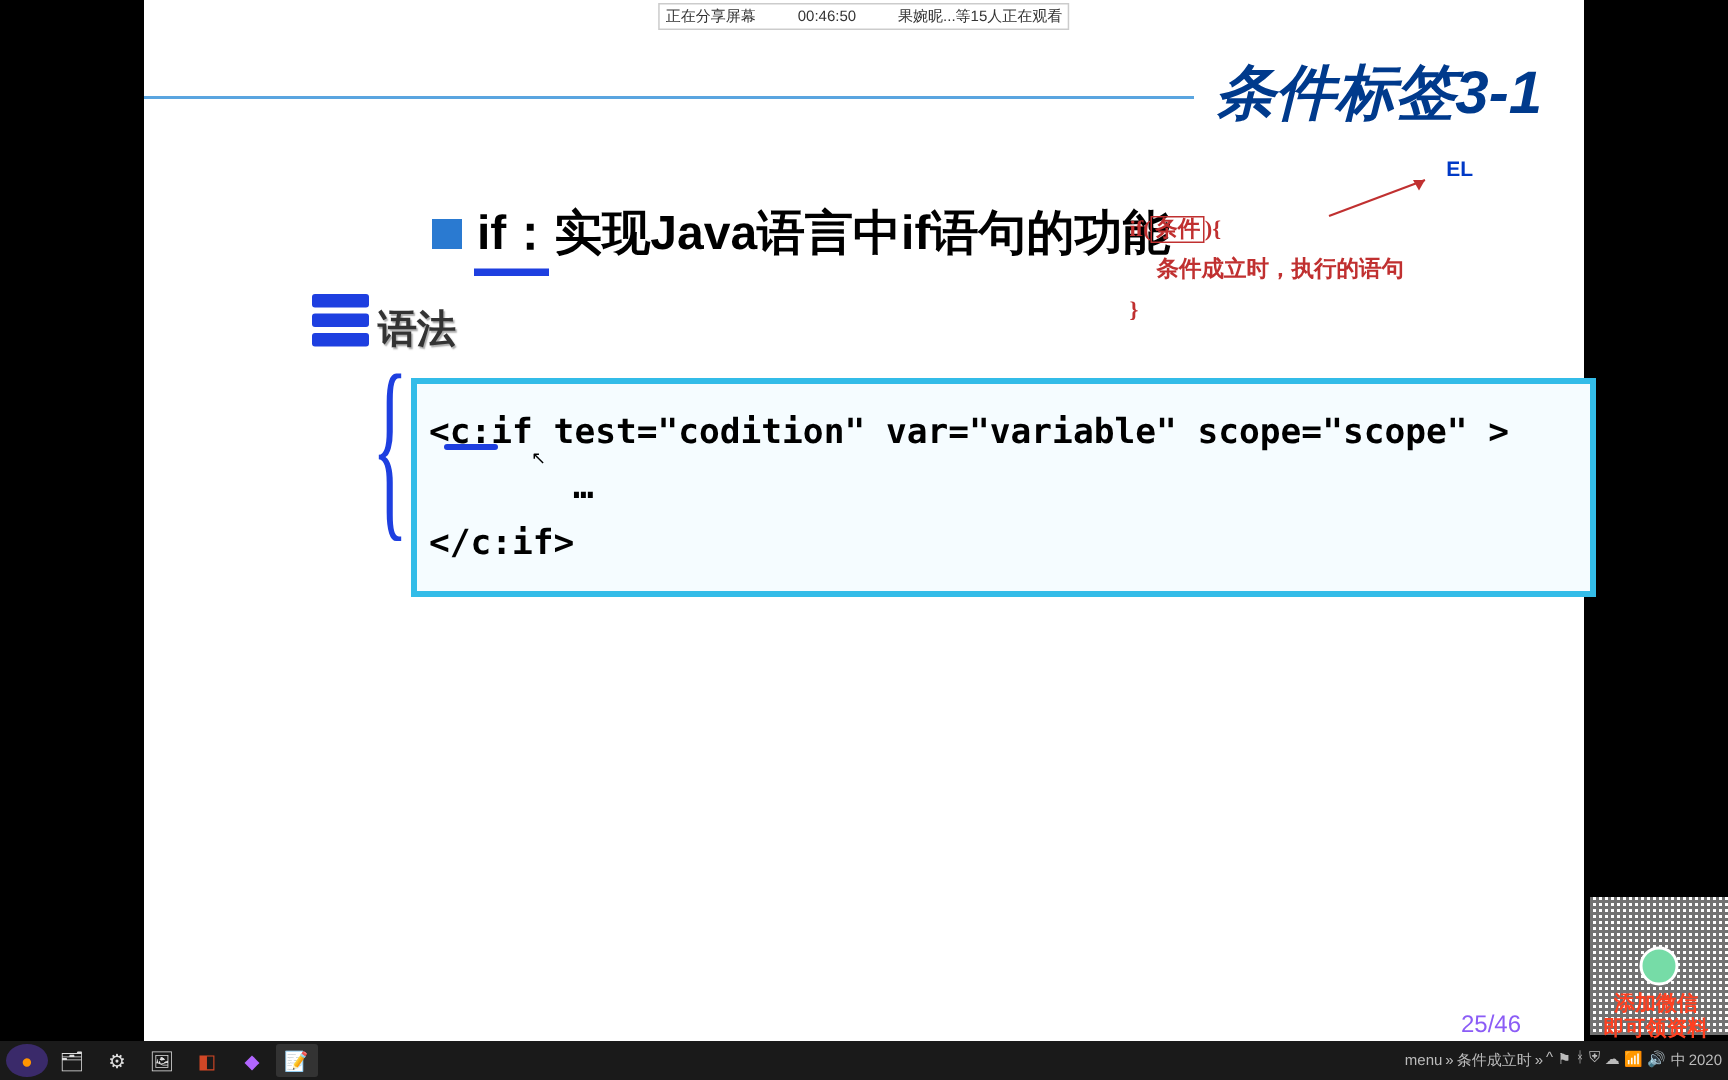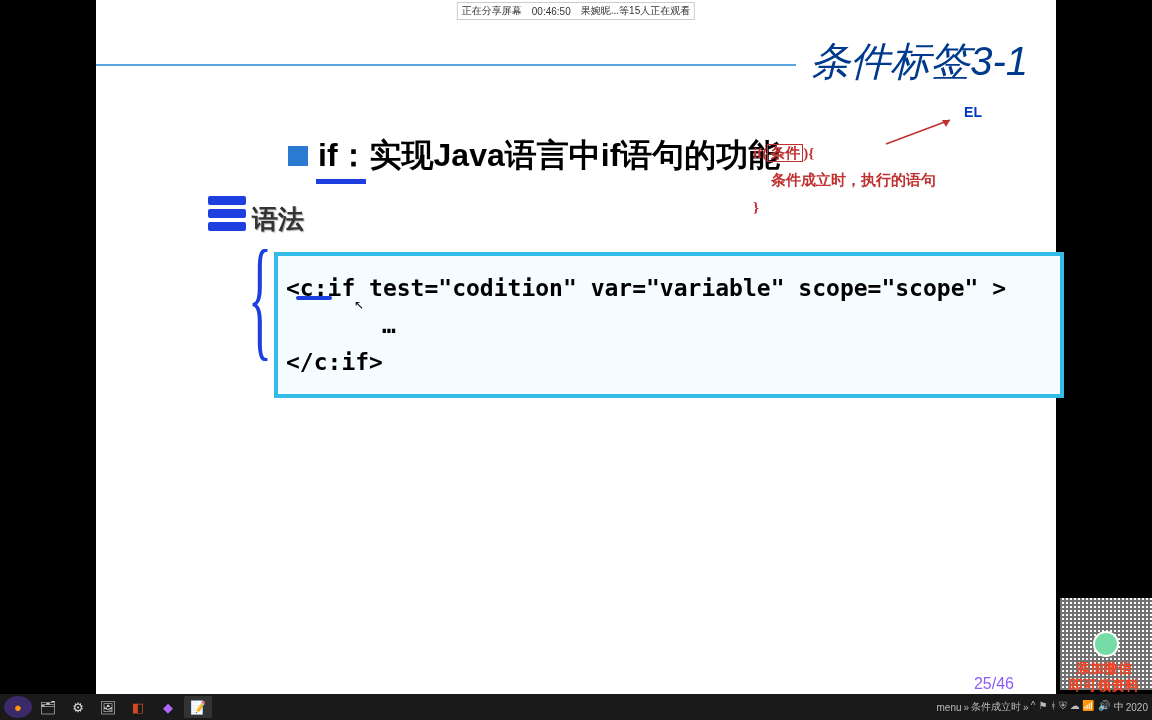--- a/index.html
+++ b/index.html
@@ -18,29 +18,29 @@
     }
     .share-banner {
       position: absolute;
       top: 2px; left: 50%;
       transform: translateX(-50%);
       background: #fff;
       border: 1px solid #ccc;
       padding: 1px 4px;
       font-size: 10px;
       display: flex;
-      gap: 10px;
+      gap: 28px;
       align-items: center;
       color: #333;
     }
     .title {
       position: absolute;
       right: 28px; top: 34px;
       font-size: 40px;
-      font-weight: 400;
+      font-weight: 700;
       font-style: italic;
       color: #003a8c;
     }
     .title-line {
       position: absolute;
       left: 0; top: 64px;
       width: 700px; height: 2px;
       background: #5aa5e0;
     }
     .bullet-row {

